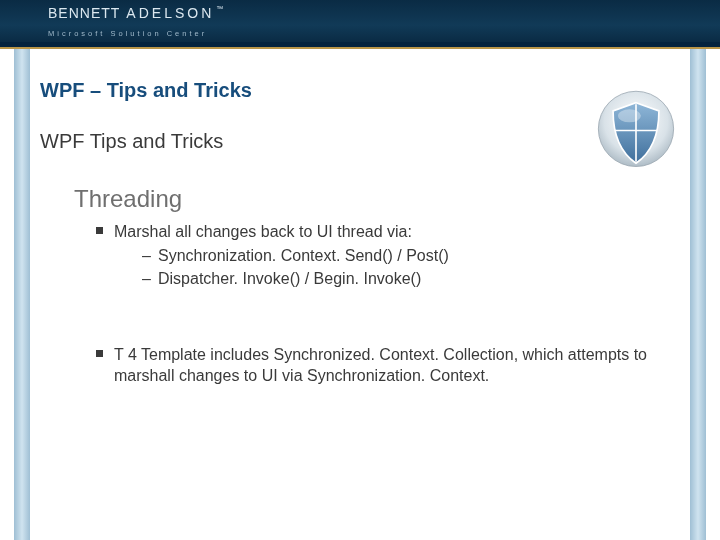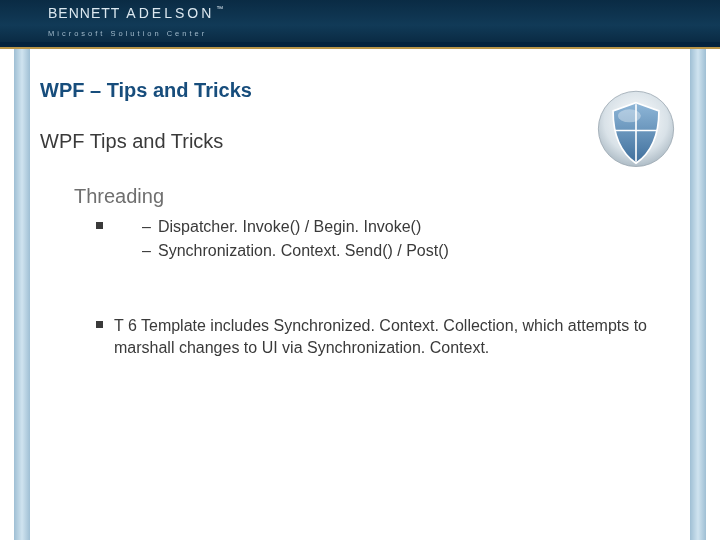--- a/index.html
+++ b/index.html
@@ -19,21 +19,21 @@
   .brand{display:flex;flex-direction:column;color:#dbe7ef}
   .brand-top{font-size:14px;letter-spacing:1px}
   .brand-top .b1{font-weight:400}
   .brand-top .b2{font-weight:300;letter-spacing:3px;margin-left:6px}
   .brand-sub{font-size:7.5px;letter-spacing:3px;color:#9fb8c9;margin-top:8px}
   .tm{font-size:7px;vertical-align:top;margin-left:2px}
   .gold-rule{position:absolute;left:0;top:47px;width:720px;height:2px;background:#b99648}
   .content{position:absolute;left:40px;top:55px;right:40px;bottom:10px}
   .slide-title{color:#174d7c;font-weight:700;font-size:20px;margin:24px 0 0 0}
   .subtitle{color:#3a3a3a;font-size:20px;margin:28px 0 0 0;}
-  .section{color:#6f6f6f;font-size:20px;margin:32px 0 0 34px}
+  .section{color:#6f6f6f;font-size:24px;margin:32px 0 0 34px}
   ul.b1{list-style:none;padding:0;margin:8px 0 0 56px}
   ul.b1>li{position:relative;color:#3a3a3a;font-size:16px;line-height:1.35;padding-left:18px;margin:2px 0}
   ul.b1>li::before{content:"";position:absolute;left:0;top:6px;width:7px;height:7px;background:#3a3a3a}
   ul.b2{list-style:none;padding:0;margin:2px 0 2px 28px}
   ul.b2>li{position:relative;color:#3a3a3a;font-size:16px;line-height:1.35;padding-left:16px;margin:2px 0}
   ul.b2>li::before{content:"–";position:absolute;left:0;top:0;color:#3a3a3a}
   .gap{height:22px}
   .italic{font-style:italic}
   .shield{position:absolute;right:42px;top:88px;width:84px;height:90px}
 </style>
@@ -71,30 +71,31 @@
     <ellipse cx="42" cy="34" rx="14" ry="8" fill="#ffffff" opacity="0.35"></ellipse>
   </svg>
 
   <div class="content">
     <div class="slide-title">WPF – Tips and Tricks</div>
     <div class="subtitle">WPF Tips and Tricks</div>
     <div class="section">Threading</div>
 
     <ul class="b1">
       <li>
+        <span>Marshal all changes back to UI thread via:</span>
         <ul class="b2">
+          <li><span>Synchronization. Context. Send() / Post()</span></li>
           <li><span>Dispatcher. Invoke() / Begin. Invoke()</span></li>
-          <li><span>Synchronization. Context. Send() / Post()</span></li>
         </ul>
       </li>
     </ul>
 
     <div class="gap"></div>
 
 
     <div class="gap"></div>
 
     <ul class="b1">
-      <li><span>T 6 Template includes Synchronized. Context. Collection, which attempts to marshall changes to UI via Synchronization. Context.</span></li>
+      <li><span>T 4 Template includes Synchronized. Context. Collection, which attempts to marshall changes to UI via Synchronization. Context.</span></li>
     </ul>
   </div>
 
 </div>
 
 </body></html>

